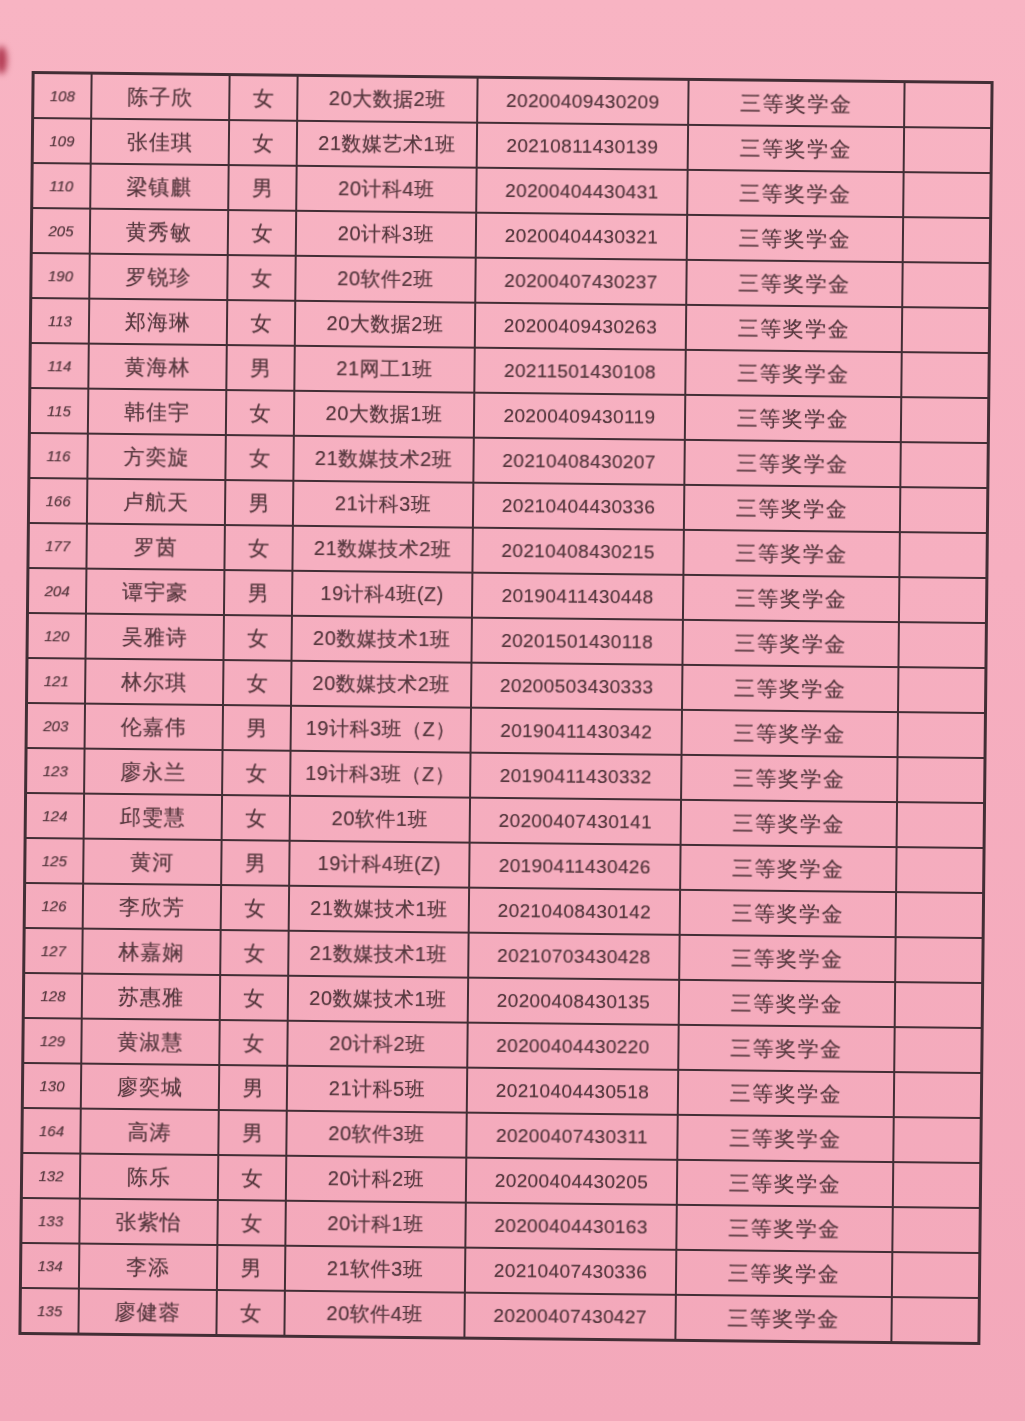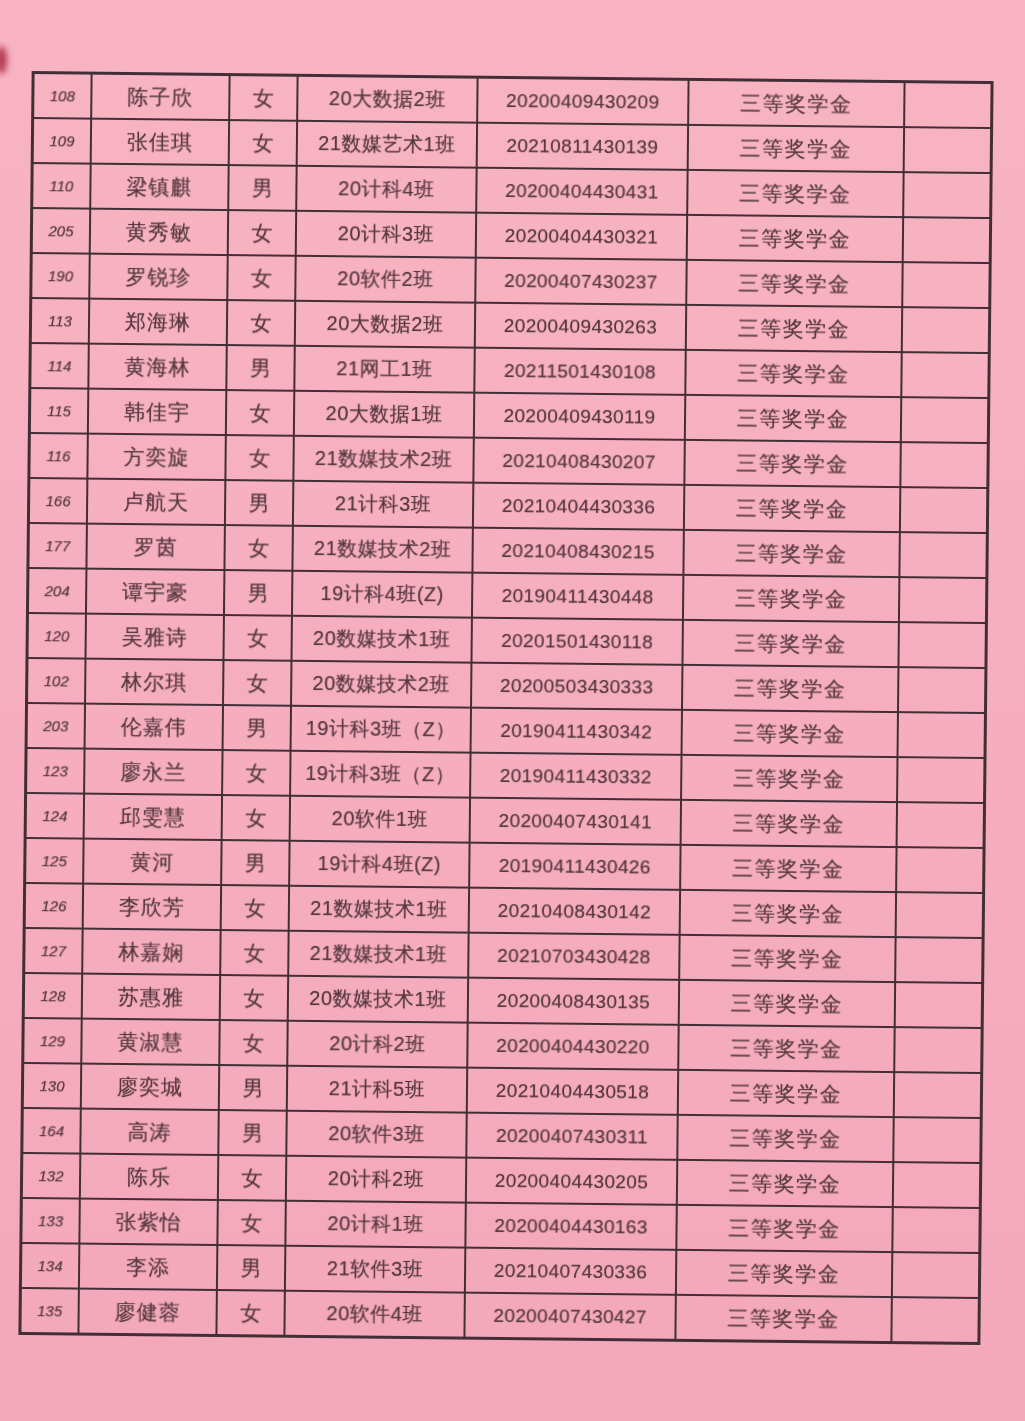--- a/index.html
+++ b/index.html
@@ -183,21 +183,21 @@
     <div class="cell c-no">120</div>
     <div class="cell c-name">吴雅诗</div>
     <div class="cell c-gender">女</div>
     <div class="cell c-class">20数媒技术1班</div>
     <div class="cell c-id">20201501430118</div>
     <div class="cell c-award">三等奖学金</div>
     <div class="cell c-remark"></div>
   </div>
 
   <div class="row">
-    <div class="cell c-no">102</div>
+    <div class="cell c-no">121</div>
     <div class="cell c-name">林尔琪</div>
     <div class="cell c-gender">女</div>
     <div class="cell c-class">20数媒技术2班</div>
     <div class="cell c-id">20200503430333</div>
     <div class="cell c-award">三等奖学金</div>
     <div class="cell c-remark"></div>
   </div>
 
   <div class="row">
     <div class="cell c-no">203</div>

